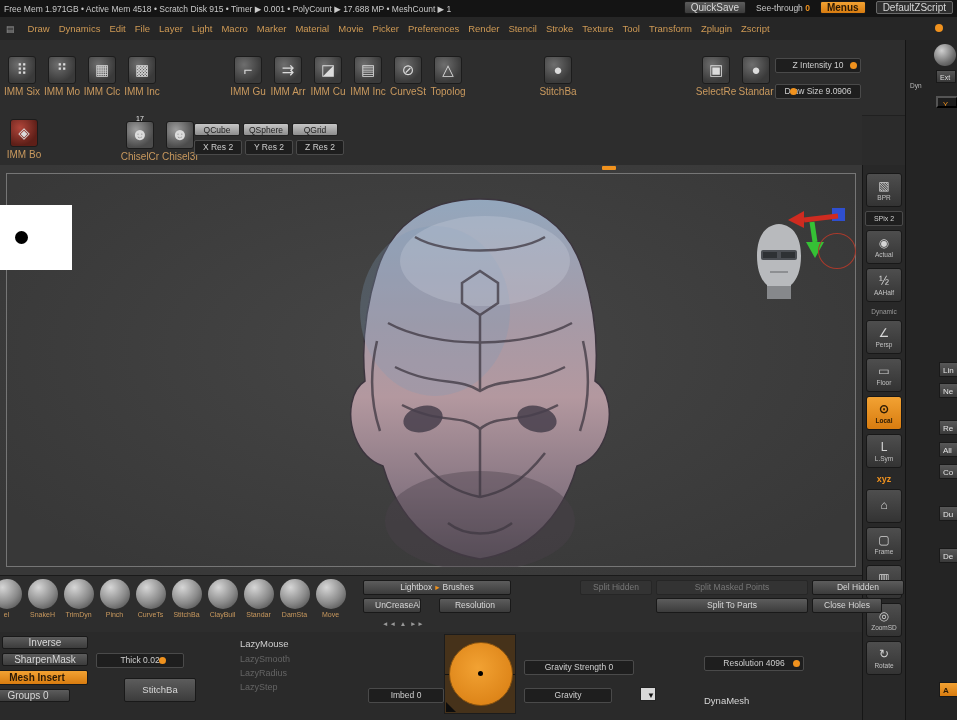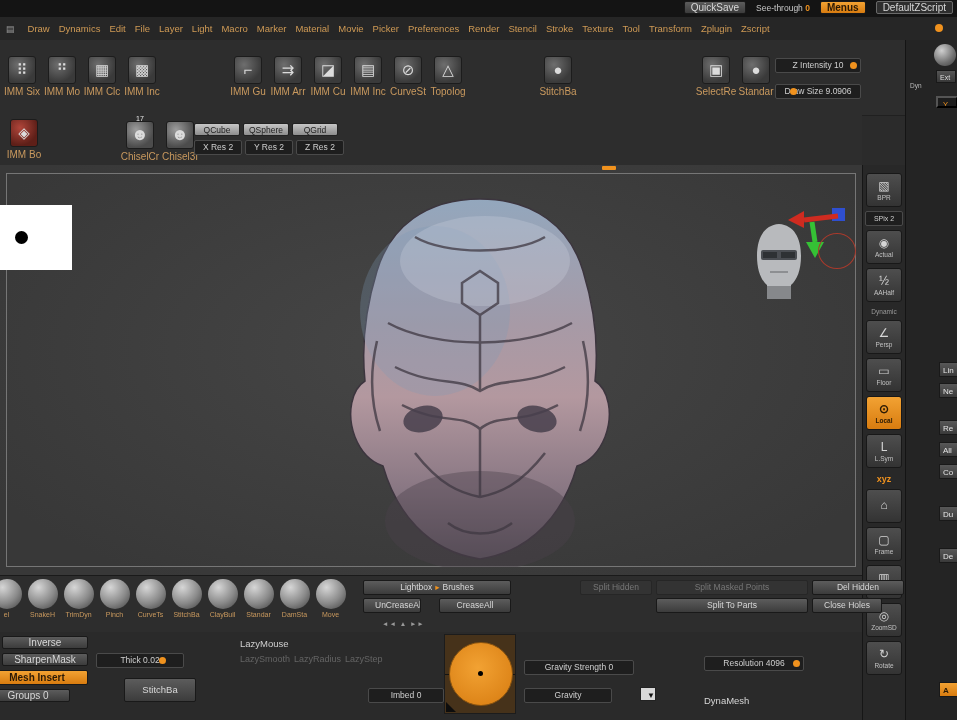--- a/index.html
+++ b/index.html
@@ -103,38 +103,39 @@
   .bs-nav{position:absolute;left:382px;top:44px;font-size:6.5px;color:#999;letter-spacing:1px;cursor:pointer;}
 
   
   .bottompanel{position:absolute;left:0;top:632px;width:862px;height:88px;background:#2a2a2a;}
   .bp-left{position:absolute;left:2px;top:4px;display:flex;flex-direction:column;gap:4px;width:86px;}
   .bp-left .btn{height:13px;width:86px;box-sizing:border-box;text-align:center;}
   .bp-orange{background:linear-gradient(#f2a233,#d87c10) !important;color:#2b1a05 !important;font-weight:bold;
              margin-left:-16px;width:102px !important;height:15px !important;}
   .bp-cut{margin-left:-16px;width:84px !important;}
   .lazy-label{position:absolute;left:240px;top:6px;font-size:9.5px;color:#d0d0d0;}
-  .lazy-list{position:absolute;left:240px;top:22px;display:flex;flex-direction:row;gap:4px;}
+  .lazy-list{position:absolute;left:240px;top:22px;display:flex;flex-direction:column;gap:4px;}
   .lazy-item{font-size:9px;color:#646464;cursor:default;}
   .brush-square{position:absolute;left:444px;top:2px;width:72px;height:80px;background:#46321a;border:1px solid #1c1c1c;box-sizing:border-box;}
   .brush-square .midline{position:absolute;left:0;top:39px;width:100%;height:1px;background:#141414;}
   .brush-circle{position:absolute;left:4px;top:7px;width:62px;height:62px;border-radius:50%;
                 background:radial-gradient(circle at 45% 40%,#f2a233,#dd8418 75%,#c06f10);border:1px solid #8a5410;}
   .brush-center-dot{position:absolute;left:33px;top:36px;width:5px;height:5px;border-radius:50%;background:#000;}
   .brush-corner{position:absolute;left:1px;bottom:1px;width:0;height:0;border-left:10px solid #0d0d0d;border-top:10px solid transparent;}
   .stepper{position:absolute;left:640px;top:55px;width:16px;height:14px;background:#d8d8d8;border:1px solid #222;
            color:#111;font-size:8px;text-align:center;line-height:13px;cursor:pointer;}
   .plain-label{position:absolute;font-size:9.5px;color:#d6d6d6;}
 </style>
 </head>
 <body>
 
 <div id="app">
 
   <header class="statusbar">
+    <span class="stats">Free Mem 1.971GB  • Active Mem 4518  • Scratch Disk 915  • Timer ▶ 0.001  • PolyCount ▶ 17.688 MP  • MeshCount ▶ 1</span>
     <div class="sb-right">
       <button class="btn">QuickSave</button>
       <span style="font-size:8.5px;">
         <span>See-through</span>
         <span class="orange">0</span>
       </span>
       <button class="btn menus-btn">Menus</button>
       <button class="btn zscript-btn">DefaultZScript</button>
     </div>
   </header>
@@ -513,21 +514,21 @@
 
         <div class="brush-item">
           <span class="brush-thumb"></span>
           <span class="brush-label">Move</span>
         </div>
       </div>
     <button class="btn bs-btn" style="left:363px;top:4px;width:148px;">
       <span>Lightbox</span><span class="lightbox-arrow">▸</span><span>Brushes</span>
     </button>
     <button class="btn bs-btn" style="left:363px;top:22px;width:58px;padding-left:11px;">UnCreaseAll</button>
-    <button class="btn bs-btn" style="left:439px;top:22px;width:72px;">CreaseAll</button>
+    <button class="btn bs-btn" style="left:439px;top:22px;width:72px;">Resolution</button>
     <button class="btn bs-btn bs-disabled" style="left:580px;top:4px;width:72px;">Split Hidden</button>
     <button class="btn bs-btn bs-disabled" style="left:656px;top:4px;width:152px;">Split Masked Points</button>
     <button class="btn bs-btn" style="left:812px;top:4px;width:92px;">Del Hidden</button>
     <button class="btn bs-btn" style="left:656px;top:22px;width:152px;">Split To Parts</button>
     <button class="btn bs-btn" style="left:812px;top:22px;width:70px;">Close Holes</button>
     <span class="bs-nav">◄◄  ▲  ►►</span>
   </div>
 
   <div class="bottompanel">
     <div class="bp-left">

